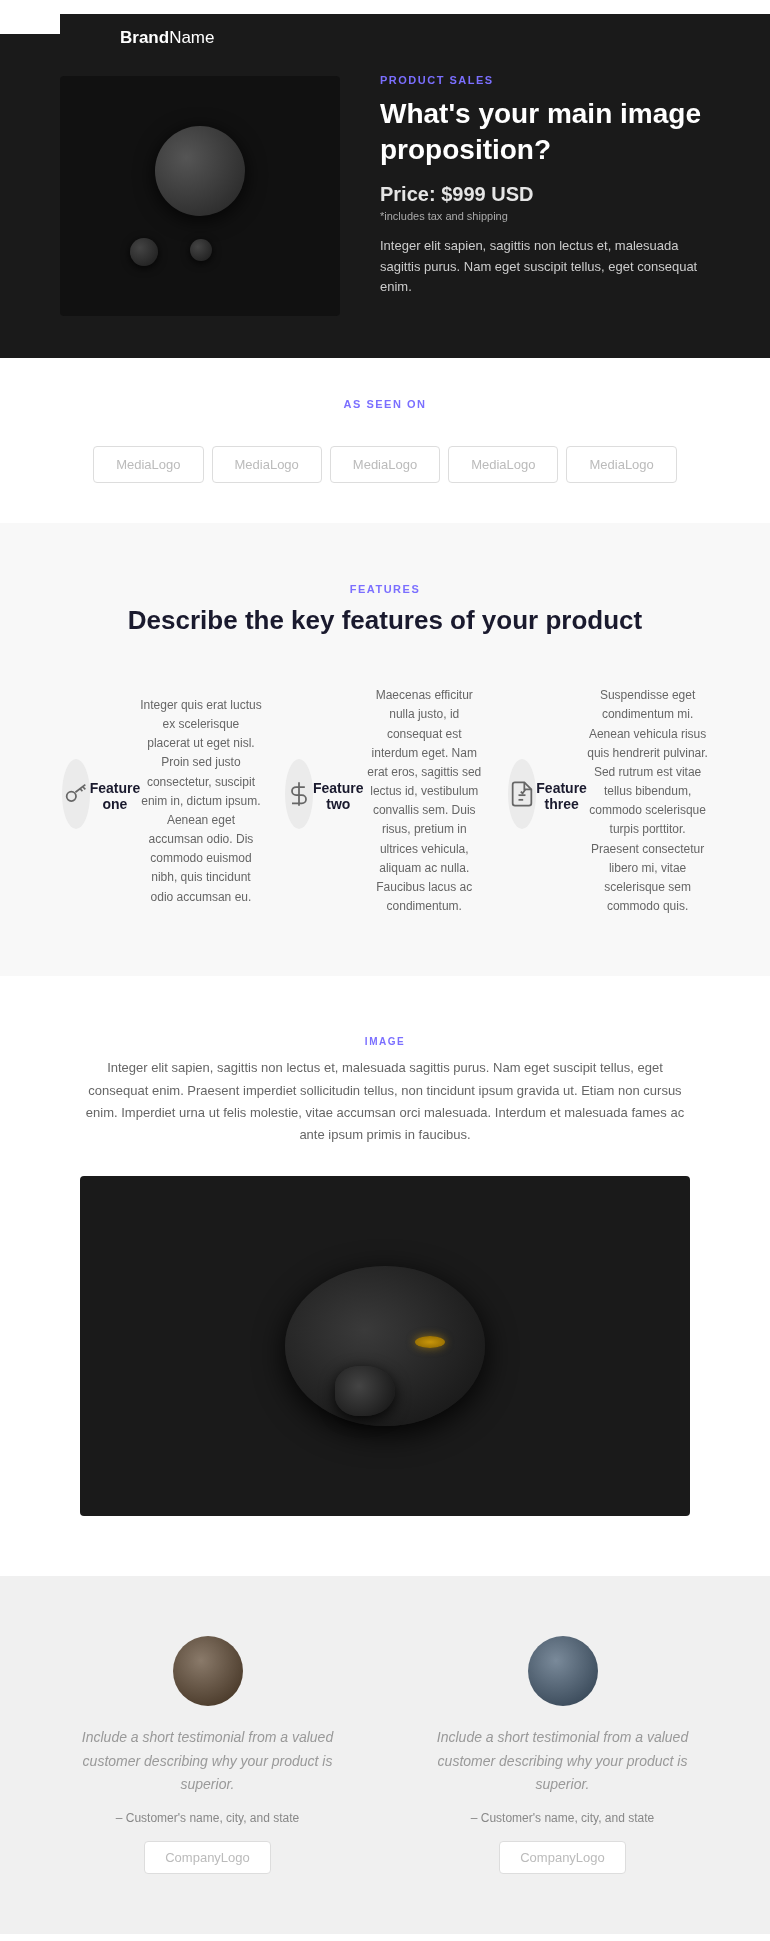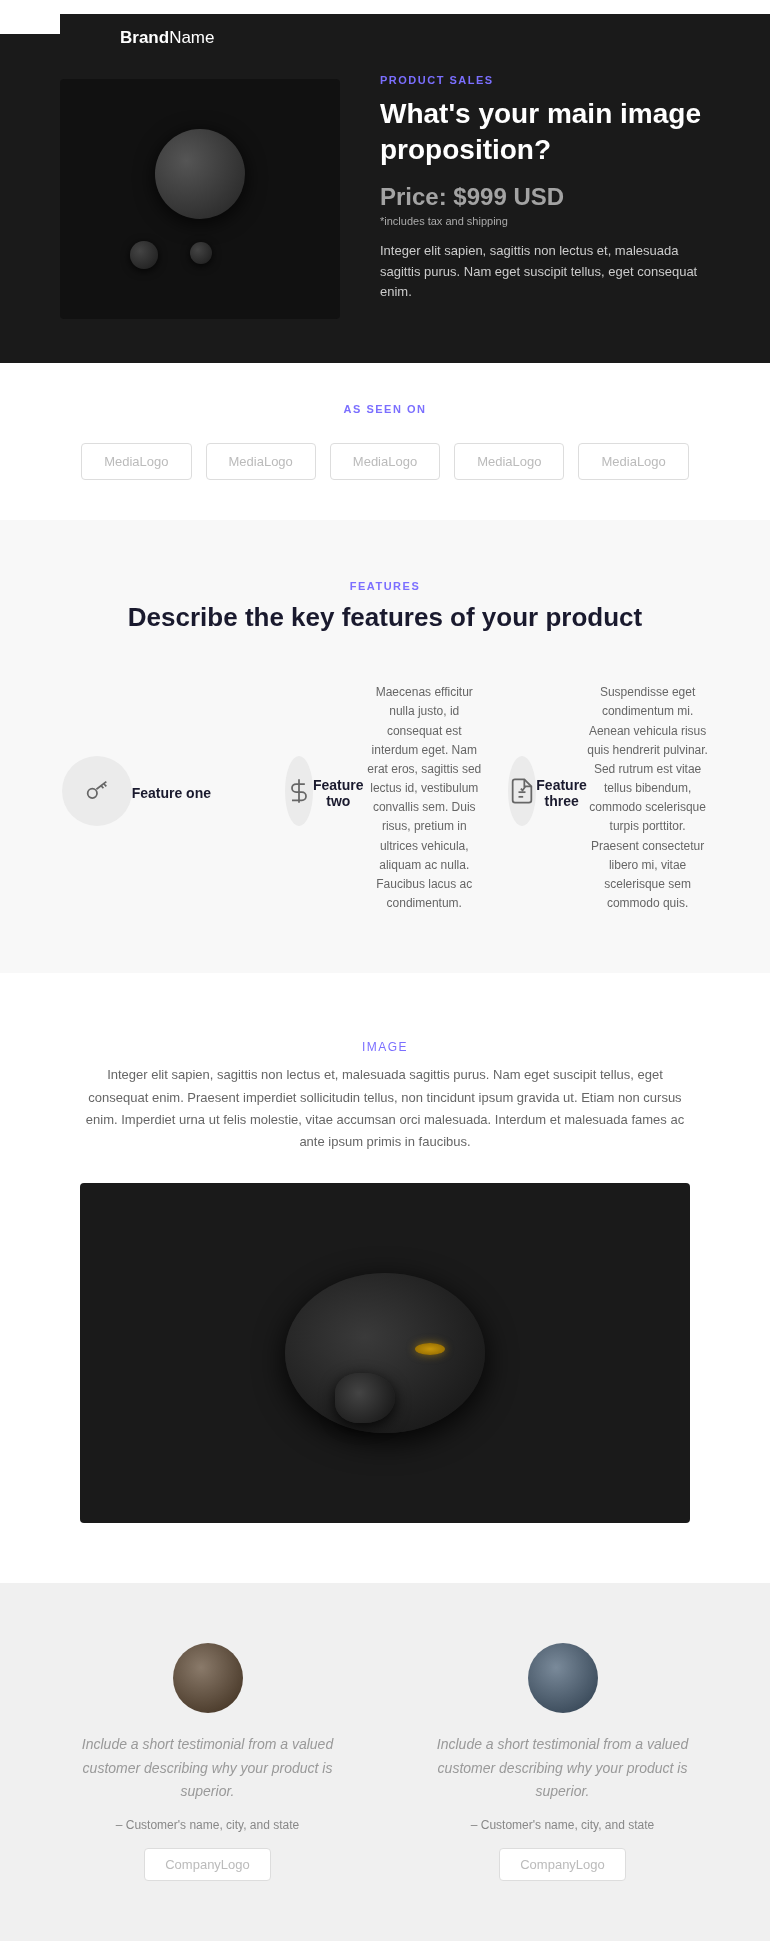--- a/index.html
+++ b/index.html
@@ -73,23 +73,23 @@
       margin-bottom: 10px;
     }
     .hero-title {
       font-size: 28px;
       font-weight: bold;
       line-height: 1.3;
       margin-bottom: 14px;
       color: #fff;
     }
     .hero-price {
-      font-size: 24px;
-      font-weight: bold;
-      color: #a3a3a3;
+      font-size: 20px;
+      font-weight: bold;
+      color: #e5e5e5;
       margin-bottom: 4px;
     }
     .hero-price-note {
       font-size: 11px;
       color: #aaa;
       margin-bottom: 14px;
     }
     .hero-description {
       font-size: 13px;
       color: #ccc;
@@ -125,26 +125,26 @@
       background: #fff;
       padding: 40px 40px;
       text-align: center;
     }
     .media-label {
       font-size: 11px;
       font-weight: bold;
       color: #7b6fff;
       letter-spacing: 1.5px;
       text-transform: uppercase;
-      margin-bottom: 28px;
+      margin-bottom: 36px;
     }
     .media-logos {
       display: flex;
       justify-content: center;
-      gap: 14px;
+      gap: 8px;
     }
     .media-logo-pill {
       border: 1px solid #ddd;
       border-radius: 4px;
       padding: 10px 22px;
       color: #bbb;
       font-size: 13px;
       min-width: 110px;
       text-align: center;
     }
@@ -211,27 +211,26 @@
       text-align: center;
     }
 
     
     .image-section {
       background: #fff;
       padding: 60px 80px;
       text-align: center;
     }
     .image-label {
-      font-size: 12px;
-      font-weight: normal;
+      font-size: 10px;
+      font-weight: bold;
       color: #7b6fff;
       letter-spacing: 1.5px;
       text-transform: uppercase;
       margin-bottom: 10px;
-      margin-top: 7px;
     }
     .image-title {
       font-size: 26px;
       font-weight: bold;
       color: #1a1a2e;
       margin-bottom: 20px;
     }
     .image-description {
       font-size: 13px;
       color: #666;
@@ -385,20 +384,21 @@
     <div class="feature-item">
       <div class="feature-icon-circle">
         <svg viewBox="0 0 24 24">
           <circle cx="8" cy="14" r="4"></circle>
           <line x1="11.5" y1="10.5" x2="20" y2="4"></line>
           <line x1="18" y1="6" x2="20" y2="8"></line>
           <line x1="15.5" y1="7.5" x2="17.5" y2="9.5"></line>
         </svg>
       </div>
       <div class="feature-name">Feature one</div>
+      <div class="feature-desc">Integer quis erat luctus ex scelerisque placerat ut eget nisl. Proin sed justo consectetur, suscipit enim in, dictum ipsum. Aenean eget accumsan odio. Dis commodo euismod nibh, quis tincidunt odio accumsan eu.</div>
     </div>
 
     <div class="feature-item">
       <div class="feature-icon-circle">
         <svg viewBox="0 0 24 24">
           <line x1="12" y1="2" x2="12" y2="22"></line>
           <path d="M17 6H9.5a3.5 3.5 0 0 0 0 7h5a3.5 3.5 0 0 1 0 7H6"></path>
         </svg>
       </div>
       <div class="feature-name">Feature two</div>

